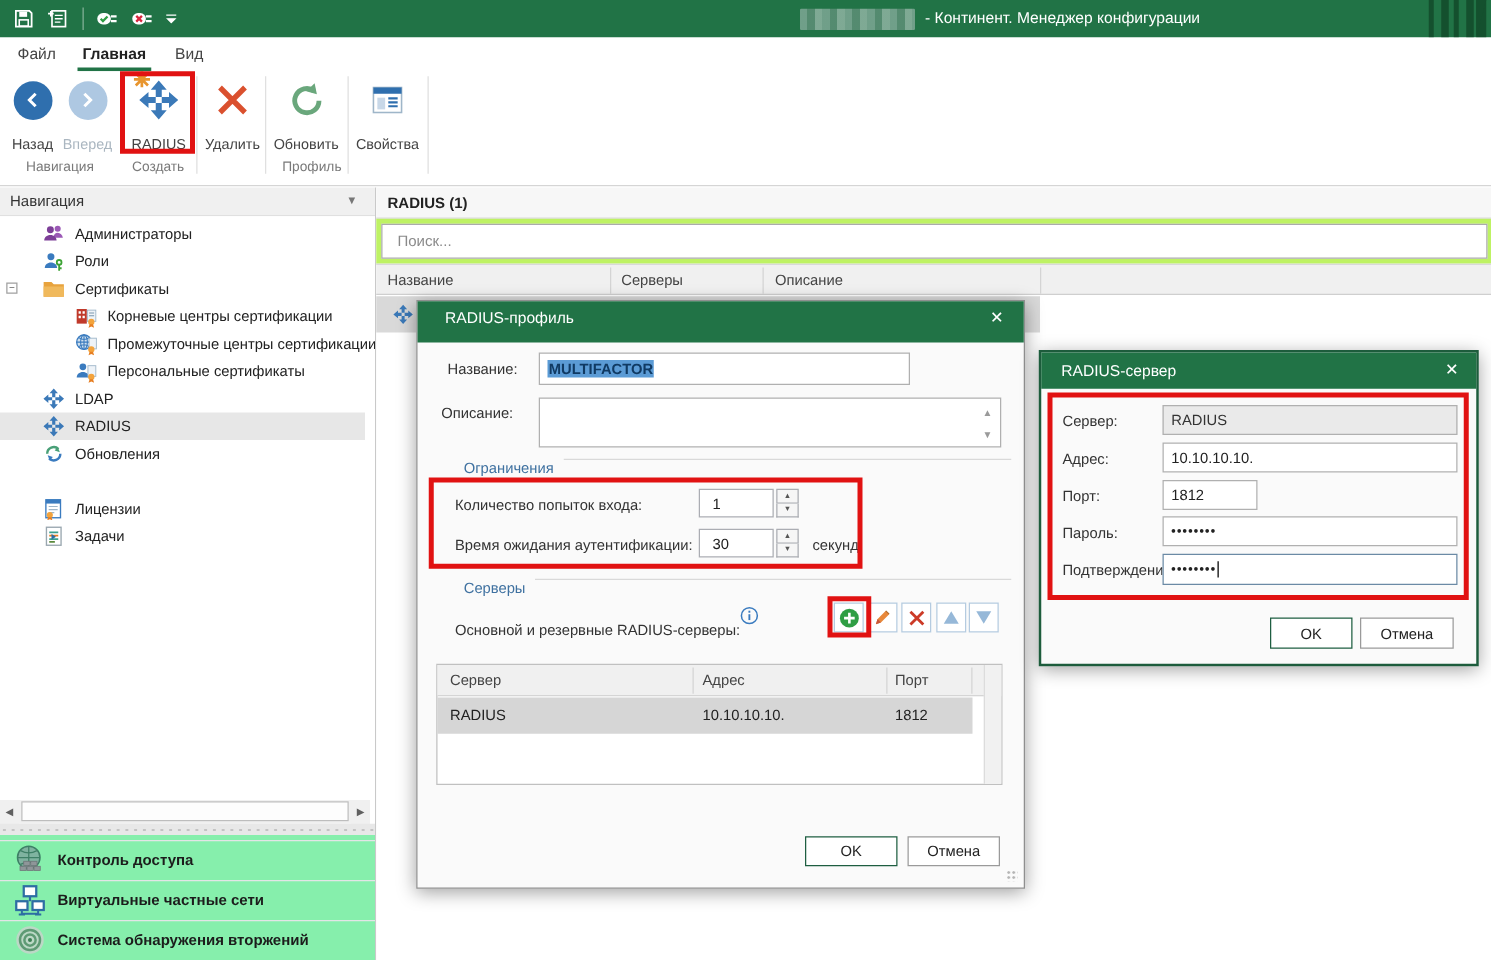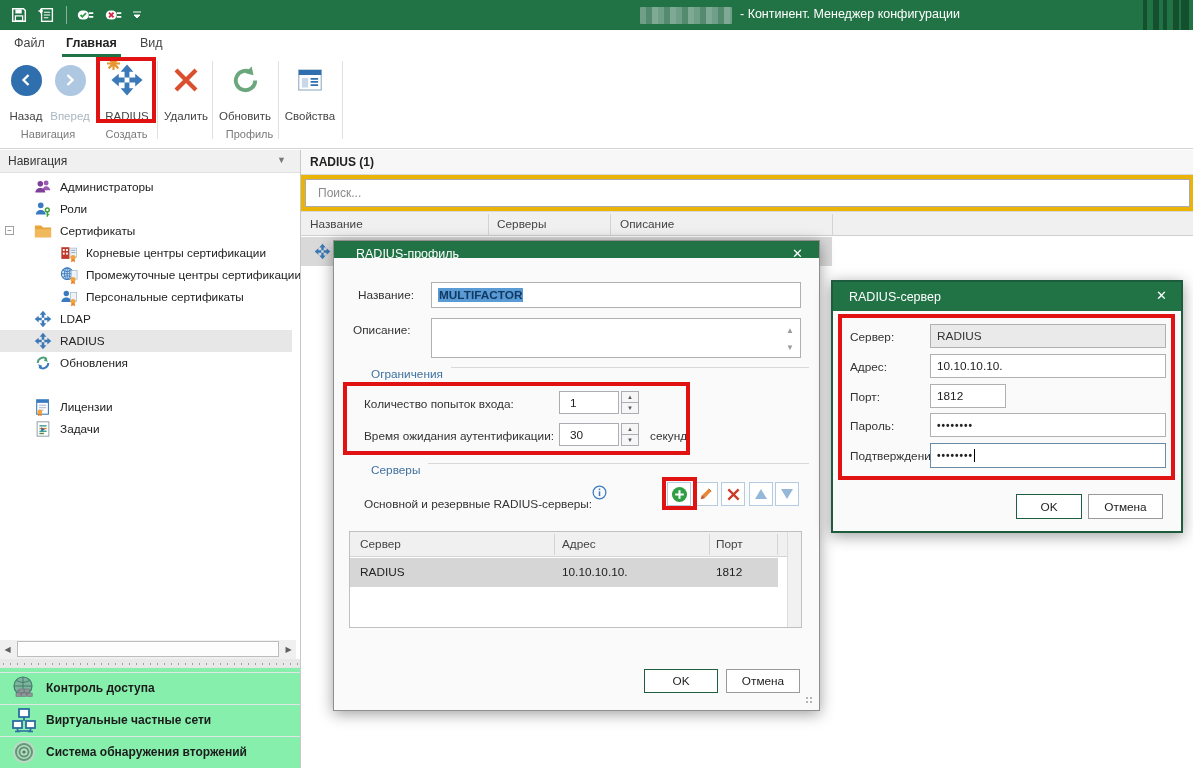--- a/index.html
+++ b/index.html
@@ -54,21 +54,21 @@
     background-repeat:repeat-x; background-position:105px 3px; }
   .bottom-panel { position:absolute; left:0; top:518px; width:300px; height:100px; background:#86efac; }
   .bitem { position:absolute; left:0; width:300px; height:31px; display:flex; align-items:center; border-top:1px solid #e2e5e6; }
   .bitem .bicon { width:27px; height:27px; margin-left:10px; flex:0 0 27px; display:flex; align-items:center; justify-content:center; }
   .bitem .blabel { margin-left:9px; font-size:12px; font-weight:bold; color:#1c1c1c; }
 
   
   .main { position:absolute; left:301px; top:150px; width:892px; height:618px; background:#fff; }
   .panel-title { position:absolute; left:0; top:0; width:892px; height:25px; background:#f7f7f7; border-bottom:1px solid #d9d9d9; }
   .panel-title span { position:absolute; left:9px; top:5px; font-weight:bold; font-size:12px; color:#222; }
-  .search-wrap { position:absolute; left:0; top:25px; width:892px; height:36px; background:#eab308; }
+  .search-wrap { position:absolute; left:0; top:25px; width:892px; height:36px; background:#bef264; }
   .search-box { position:absolute; left:4px; top:4px; width:885px; height:28px; background:#fff; border:1px solid #ababab; font-size:12px; padding:0 12px; color:#333; font-family:inherit; }
   .search-box::placeholder { color:#8a8a8a; }
   .cols-header { position:absolute; left:0; top:61px; width:892px; height:25px; background:#f0f0f0; border-top:1px solid #d9d9d9; border-bottom:1px solid #cfcfcf; }
   .chcell { position:absolute; top:5px; font-size:11.8px; color:#444; }
   .cvsep { position:absolute; top:2px; width:1px; height:21px; background:#d4d4d4; }
   .list-row-selected { position:absolute; left:0; top:87px; width:531px; height:29px; background:#d9d9d9; }
   .list-row-selected .ric16 { position:absolute; left:13px; top:6px; }
 
   
   .dialog { position:absolute; background:#fafafa; box-shadow:0 3px 14px rgba(0,0,0,.38); }
@@ -454,27 +454,27 @@
               <polygon points="12,1 16.5,6.2 13.7,6.2 13.7,10.3 10.3,10.3 10.3,6.2 7.5,6.2"></polygon>
               <polygon points="12,23 16.5,17.8 13.7,17.8 13.7,13.7 10.3,13.7 10.3,17.8 7.5,17.8"></polygon>
               <polygon points="1,12 6.2,7.5 6.2,10.3 10.3,10.3 10.3,13.7 6.2,13.7 6.2,16.5"></polygon>
               <polygon points="23,12 17.8,7.5 17.8,10.3 13.7,10.3 13.7,13.7 17.8,13.7 17.8,16.5"></polygon>
             </g>
           </svg></span>
     </div>
   </div>
 
   <div class="dialog" style="left:333px;top:240px;width:487px;height:471px;border:1px solid #8f8f8f;z-index:10">
-    <div class="dlg-header" style="height:17px">
+    <div class="dlg-header" style="height:33px">
       <span class="dlg-title" style="left:22px;top:6px">RADIUS-профиль</span>
       <span class="dlg-close" style="right:16px;top:5px">✕</span>
     </div>
 
     <span class="flabel" style="left:24px;top:47px">Название:</span>
-    <div class="finput" style="left:97px;top:41px;width:370px;height:26px">
+    <div class="finput" style="left:97px;top:41px;width:297px;height:26px">
       <span class="sel-text">MULTIFACTOR</span>
     </div>
 
     <span class="flabel" style="left:19px;top:82px">Описание:</span>
     <div class="finput" style="left:97px;top:77px;width:370px;height:40px"></div>
     <div class="ta-arrows" style="left:452px;top:85px">
         <span>▲</span>
         <span>▼</span>
       </div>
 

